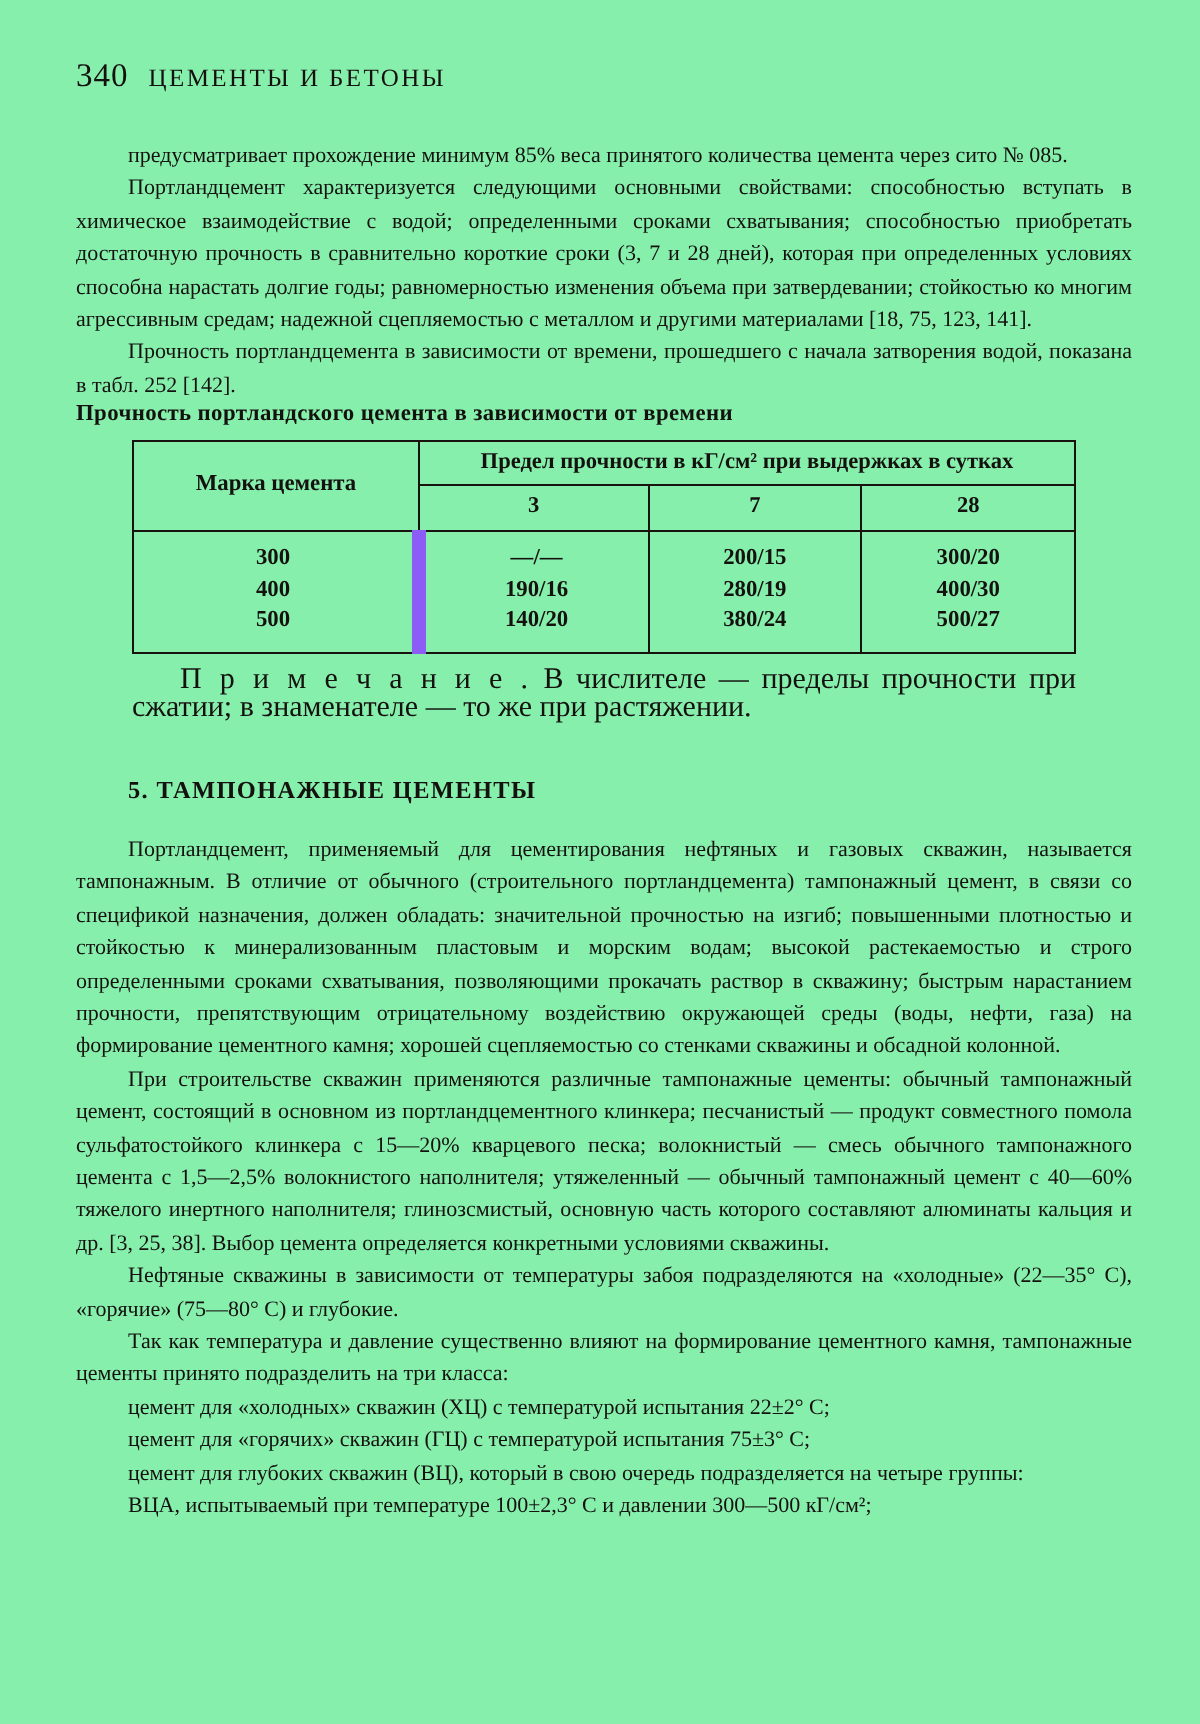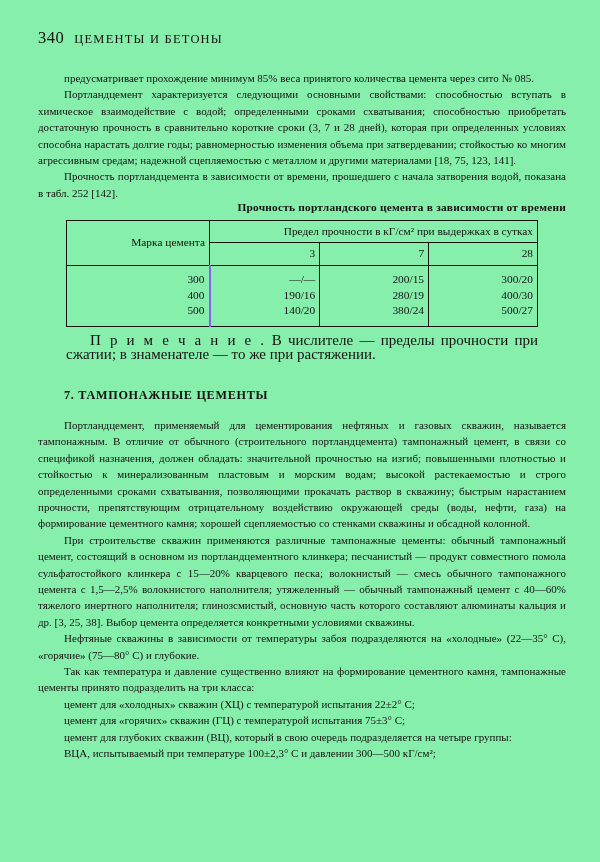--- a/index.html
+++ b/index.html
@@ -44,37 +44,37 @@
     text-indent: 26px;
     hyphens: manual;
   }
   .table-caption-right {
     text-align: right;
     font-size: 11.3px;
     letter-spacing: 1.5px;
     margin: 14px 0 5px 0;
   }
   .table-title {
-    text-align: right;
+    text-align: left;
     font-size: 11.4px;
     font-weight: bold;
     letter-spacing: 0.2px;
     margin: 0 0 7px 0;
   }
   table.data {
     border-collapse: collapse;
     width: 472px;
     margin: 0 auto;
     font-size: 11.4px;
   }
   table.data td, table.data th {
     border: 1px solid #17140f;
     padding: 2px 4px;
-    text-align: right;
-    font-weight: normal;
+    text-align: center;
+    font-weight: bold;
     vertical-align: middle;
   }
   table.data .col-mark {
     width: 134px;
     margin-left: 24px;
   }
   table.data .hdr-span {
     font-size: 11.3px;
     padding: 4px 4px 5px 4px;
   }
@@ -135,21 +135,21 @@
           <tr>
         <td class="col-mark cell-mark" rowspan="2">Марка цемента</td>
         <td class="hdr-span" colspan="3">Предел прочности в кГ/см² при выдержках в сутках</td>
       </tr>
       <tr>
         <td class="hdr-sub">3</td>
         <td class="hdr-sub">7</td>
         <td class="hdr-sub">28</td>
       </tr>
       <tr>
-        <td class="cell-mark" style="border-right:2px solid #8b5cf6;">
+        <td class="cell-mark" style="border-right:7px solid #8b5cf6;">
           <div>300</div>
           <div>400</div>
           <div>500</div>
         </td>
         <td class="cell-val">
           <div class="dash-cell">—/—</div>
           <div>190/16</div>
           <div>140/20</div>
         </td>
         <td class="cell-val">
@@ -164,21 +164,21 @@
         </td>
       </tr>
     </tbody>
       </table>
 
     <div class="note">
       <span class="sp">П р и м е ч а н и е .</span>
       <span>В числителе — пределы прочности при сжатии; в знаменателе — то же при растяжении.</span>
     </div>
 
-    <h2 class="section">7. ТАМПОНАЖНЫЕ ЦЕМЕНТЫ</h2>
+    <h2 class="section">5. ТАМПОНАЖНЫЕ ЦЕМЕНТЫ</h2>
 
     <p class="body-text">Портландцемент, применяемый для цементирования нефтяных и газовых скважин, называется тампонажным. В отличие от обычного (строительного портландцемента) тампонажный цемент, в связи со спецификой назначения, должен обладать: значительной прочностью на изгиб; повышенными плотностью и стойкостью к минерализованным пластовым и морским водам; высокой растекаемостью и строго определенными сроками схватывания, позволяющими прокачать раствор в скважину; быстрым нарастанием прочности, препятствующим отрицательному воздействию окружающей среды (воды, нефти, газа) на формирование цементного камня; хорошей сцепляемостью со стенками скважины и обсадной колонной.</p>
     <p class="body-text">При строительстве скважин применяются различные тампонажные цементы: обычный тампонажный цемент, состоящий в основном из портландцементного клинкера; песчанистый — продукт совместного помола сульфатостойкого клинкера с 15—20% кварцевого песка; волокнистый — смесь обычного тампонажного цемента с 1,5—2,5% волокнистого наполнителя; утяжеленный — обычный тампонажный цемент с 40—60% тяжелого инертного наполнителя; глинозсмистый, основную часть которого составляют алюминаты кальция и др. [3, 25, 38]. Выбор цемента определяется конкретными условиями скважины.</p>
     <p class="body-text">Нефтяные скважины в зависимости от температуры забоя подразделяются на «холодные» (22—35° С), «горячие» (75—80° С) и глубокие.</p>
     <p class="body-text">Так как температура и давление существенно влияют на формирование цементного камня, тампонажные цементы принято подразделить на три класса:</p>
     <p class="body-text">цемент для «холодных» скважин (ХЦ) с температурой испытания 22±2° С;</p>
     <p class="body-text">цемент для «горячих» скважин (ГЦ) с температурой испытания 75±3° С;</p>
     <p class="body-text">цемент для глубоких скважин (ВЦ), который в свою очередь подразделяется на четыре группы:</p>
     <p class="body-text">ВЦА, испытываемый при температуре 100±2,3° С и давлении 300—500 кГ/см²;</p>
 

